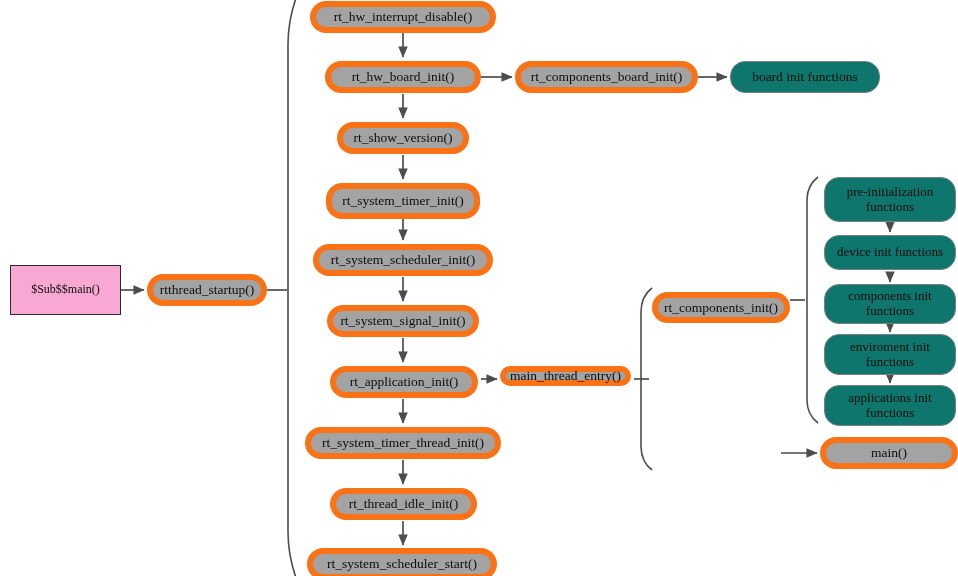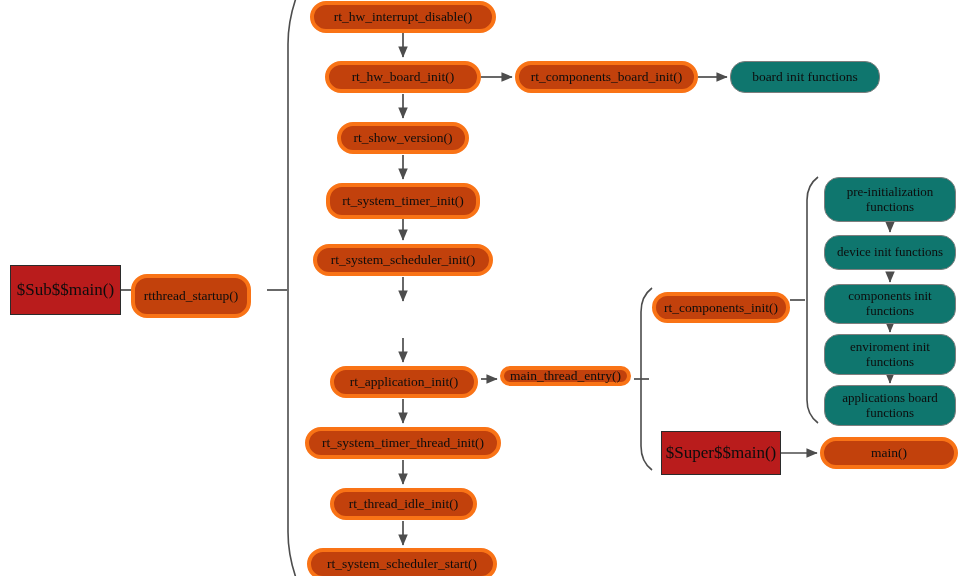--- a/index.html
+++ b/index.html
@@ -32,35 +32,35 @@
     box-sizing: border-box;
     display: flex;
     align-items: center;
     justify-content: center;
     text-align: center;
     color: #0d0d0d;
     line-height: 1.12;
     white-space: pre-line;
   }
   .node.rounded {
-    border: 4px solid #f97316;
+    border: 6px solid #f97316;
     border-radius: 16px;
-    background: #c2410c;
+    background: #a3a3a3;
     font-size: 13.5px;
   }
   .node.rounded.blue {
     background: #0f766e;
     border: 1px solid #7e7e7e;
     border-radius: 15px;
   }
   .node.rect {
-    background: #b91c1c;
+    background: #f9a8d4;
     border: 1px solid #2b2b2b;
     border-radius: 0;
-    font-size: 17px;
+    font-size: 12px;
   }
   .node.small {
     font-size: 13px;
   }
 </style>
 </head>
 <body>
 
 <div id="canvas">
 
@@ -109,36 +109,37 @@
       <line x1="890" y1="272" x2="890" y2="282" marker-end="url(#arrowhead)"></line>
       <line x1="890" y1="322" x2="890" y2="332" marker-end="url(#arrowhead)"></line>
       <line x1="890" y1="373" x2="890" y2="383" marker-end="url(#arrowhead)"></line>
 
       <line x1="781" y1="453" x2="817" y2="453" marker-end="url(#arrowhead)"></line>
     </g>
   </svg>
 
   <div class="node rect" style="left:10px; top:265px; width:111px; height:50px;">$Sub$$main()</div>
 
-  <div class="node rounded" style="left:131px; top:274px; width:120px; height:44px;">rtthread_startup()</div>
+  <div class="node rounded" style="left:147px; top:274px; width:120px; height:32px;">rtthread_startup()</div>
 
   <div class="node rounded" style="left:310px; top:1px; width:186px; height:32px;">rt_hw_interrupt_disable()</div>
 
   <div class="node rounded" style="left:325px; top:61px; width:156px; height:32px;">rt_hw_board_init()</div>
 
   <div class="node rounded" style="left:515px; top:61px; width:183px; height:32px;">rt_components_board_init()</div>
 
   <div class="node rounded blue" style="left:730px; top:61px; width:150px; height:32px;">board init functions</div>
 
   <div class="node rounded" style="left:337px; top:122px; width:132px; height:32px;font-family:Liberation Serif, serif;">rt_show_version()</div>
 
   <div class="node rounded" style="left:326px; top:183px; width:154px; height:36px;">rt_system_timer_init()</div>
 
   <div class="node rounded" style="left:313px; top:244px; width:180px; height:32px;">rt_system_scheduler_init()</div>
 
+  <div class="node rounded" style="left:327px; top:305px; width:152px; height:32px;">rt_system_signal_init()</div>
 
   <div class="node rounded" style="left:330px; top:366px; width:148px; height:32px;">rt_application_init()</div>
 
   <div class="node rounded" style="left:500px; top:366px; width:131px; height:20px;">main_thread_entry()</div>
 
   <div class="node rounded" style="left:305px; top:427px; width:196px; height:32px;">rt_system_timer_thread_init()</div>
 
   <div class="node rounded" style="left:330px; top:488px; width:147px; height:32px;">rt_thread_idle_init()</div>
 
   <div class="node rounded" style="left:307px; top:548px; width:190px; height:32px;">rt_system_scheduler_start()</div>
@@ -149,20 +150,19 @@
 functions</div>
 
   <div class="node rounded blue small" style="left:824px; top:235px; width:132px; height:35px;">device init functions</div>
 
   <div class="node rounded blue small" style="left:824px; top:284px; width:132px; height:40px;">components init
 functions</div>
 
   <div class="node rounded blue small" style="left:824px; top:334px; width:132px; height:41px;">enviroment init
 functions</div>
 
-  <div class="node rounded blue small" style="left:824px; top:385px; width:132px; height:41px;">applications board
+  <div class="node rounded blue small" style="left:824px; top:385px; width:132px; height:41px;">applications init
 functions</div>
 
-  <div class="node rect" style="left:661px; top:431px; width:120px; height:44px;">$Super$$main()</div>
 
   <div class="node rounded" style="left:820px; top:437px; width:138px; height:32px;">main()</div>
 
 </div>
 
 </body></html>

